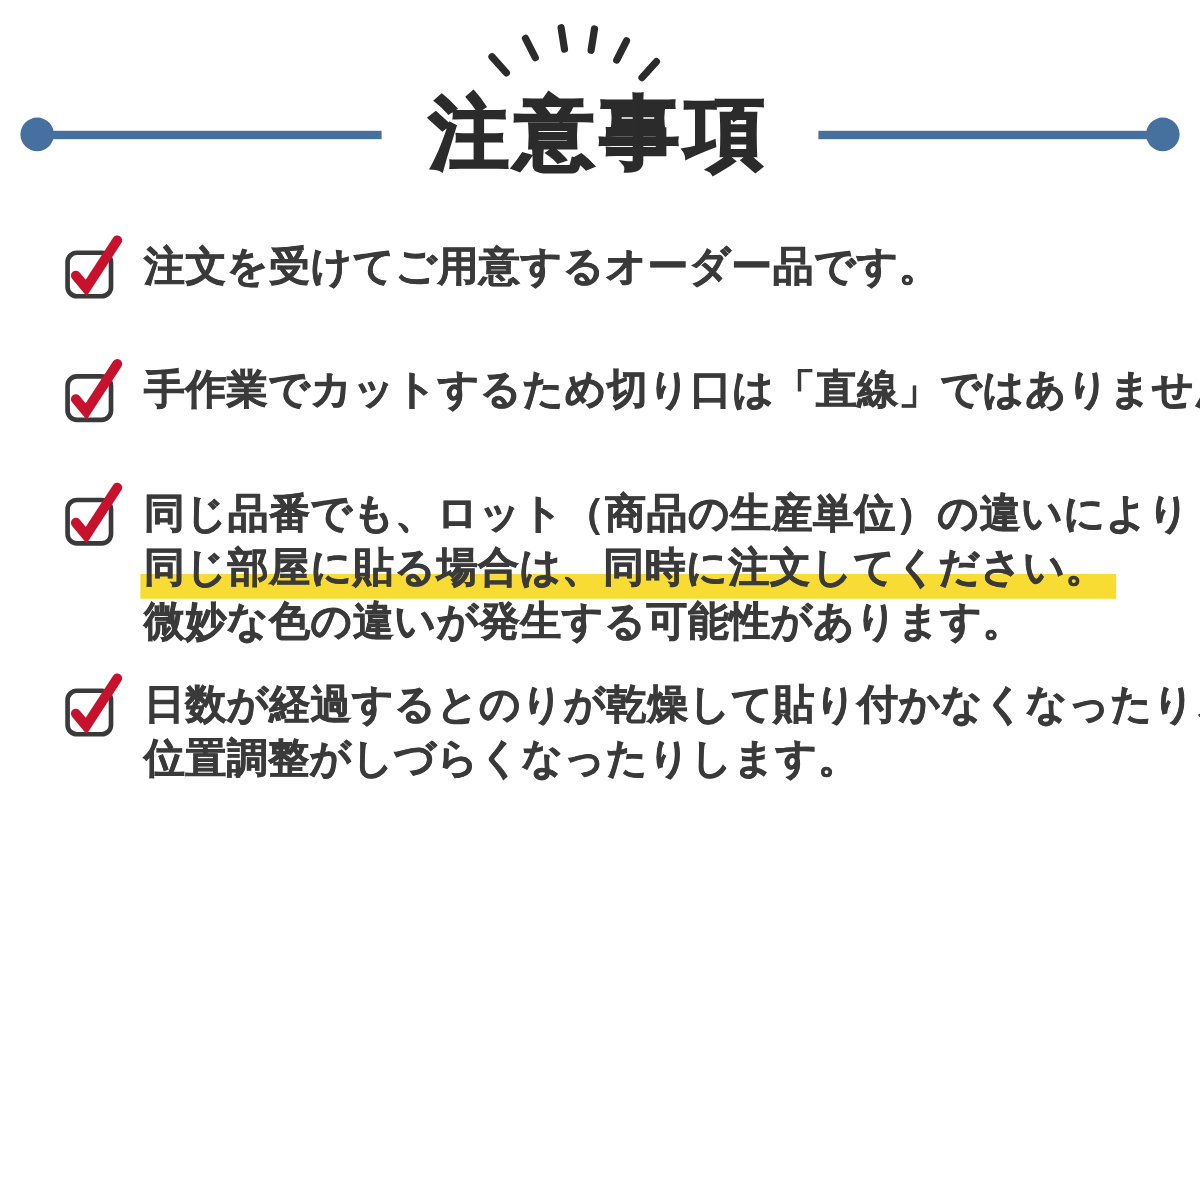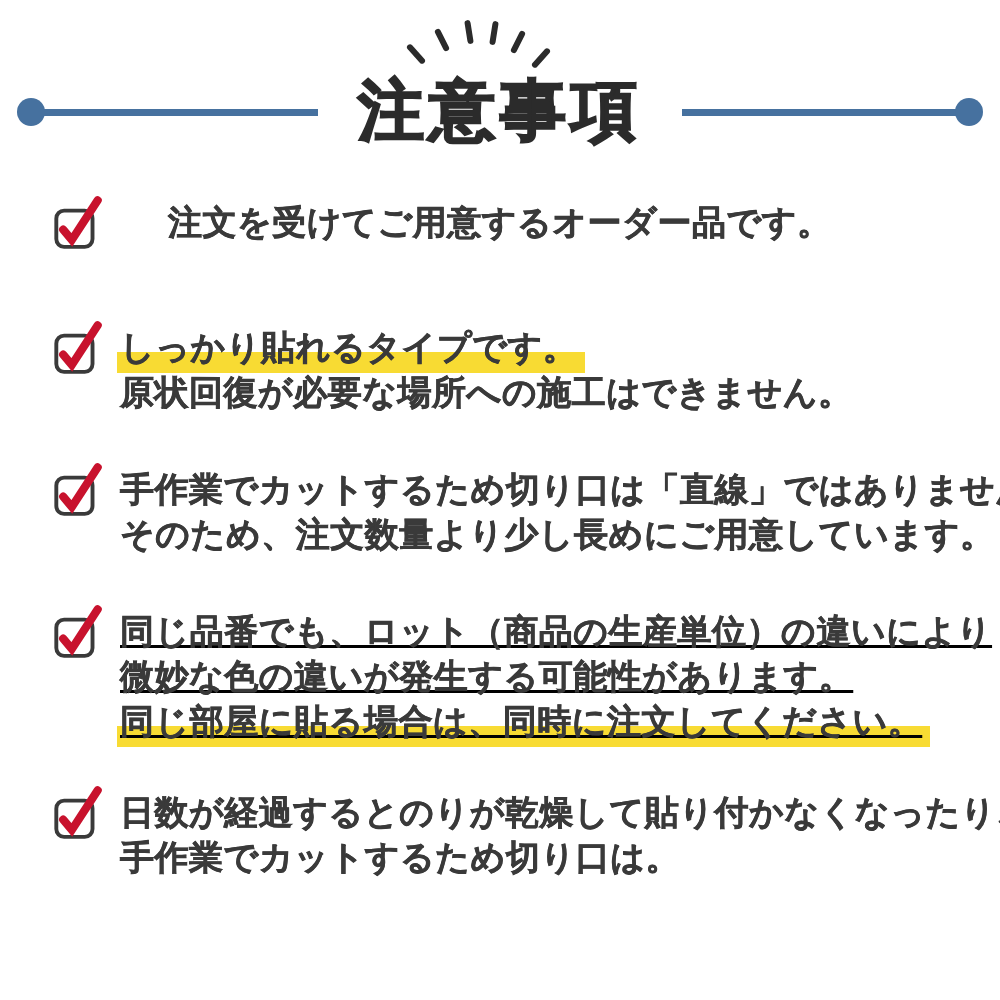--- a/index.html
+++ b/index.html
@@ -44,23 +44,23 @@
     font-size:66px;line-height:1;font-weight:900;
     color:var(--title-color,#2e2e2e);
     letter-spacing:5px;white-space:nowrap;
     -webkit-text-stroke:2.2px var(--title-color,#2e2e2e);
     transform:translateY(-2px);
   }
 
   
   .notice-list{position:absolute;top:200px;left:52px;width:910px;}
   .item{display:flex;align-items:flex-start;}
-  .item.gap-a{margin-bottom:74px;gap:48px;}
+  .item.gap-a{margin-bottom:52px;}
   .item.gap-b{margin-bottom:52px;}
-  .item.gap-c{margin-bottom:46px;text-decoration:underline;}
+  .item.gap-c{margin-bottom:24px;}
   .checkbox-wrap{
     width:50px;height:60px;flex:none;margin-right:18px;margin-top:-9px;
   }
   .checkbox-wrap svg{overflow:visible;display:block;}
   .lines{min-width:0;}
   .line{
     font-size:34px;line-height:45px;font-weight:bold;
     color:var(--text-color,#3a3a3a);
     letter-spacing:0.5px;white-space:nowrap;
     -webkit-text-stroke:0.6px var(--text-color,#3a3a3a);
@@ -99,67 +99,54 @@
         <svg width="50" height="60" viewBox="0 0 58 68">
           <rect x="5" y="22" width="42" height="42" rx="9" fill="none" stroke="#3a3a3a" stroke-width="4.5"></rect>
           <path d="M13 44 L23 56 L53 10" fill="none" stroke="#c8122d" stroke-width="9.5" stroke-linecap="round" stroke-linejoin="miter"></path>
         </svg>
       </span>
       <div class="lines">
         <div class="line"><span>注文を受けてご用意するオーダー品です。</span></div>
       </div>
     </div>
 
-    <div class="item gap-b">
-      <span class="checkbox-wrap">
-        <svg width="50" height="60" viewBox="0 0 58 68">
-          <rect x="5" y="22" width="42" height="42" rx="9" fill="none" stroke="#3a3a3a" stroke-width="4.5"></rect>
-          <path d="M13 44 L23 56 L53 10" fill="none" stroke="#c8122d" stroke-width="9.5" stroke-linecap="round" stroke-linejoin="miter"></path>
-        </svg>
-      </span>
-      <div class="lines">
-        <div class="line"><span class="hl">しっかり貼れるタイプです。</span></div>
-        <div class="line"><span>原状回復が必要な場所への施工はできません。</span></div>
-      </div>
-    </div>
 
     <div class="item gap-b">
       <span class="checkbox-wrap">
         <svg width="50" height="60" viewBox="0 0 58 68">
           <rect x="5" y="22" width="42" height="42" rx="9" fill="none" stroke="#3a3a3a" stroke-width="4.5"></rect>
           <path d="M13 44 L23 56 L53 10" fill="none" stroke="#c8122d" stroke-width="9.5" stroke-linecap="round" stroke-linejoin="miter"></path>
         </svg>
       </span>
       <div class="lines">
         <div class="line"><span>手作業でカットするため切り口は「直線」ではありません。</span></div>
-        <div class="line"><span>そのため、注文数量より少し長めにご用意しています。</span></div>
       </div>
     </div>
 
     <div class="item gap-c">
       <span class="checkbox-wrap">
         <svg width="50" height="60" viewBox="0 0 58 68">
           <rect x="5" y="22" width="42" height="42" rx="9" fill="none" stroke="#3a3a3a" stroke-width="4.5"></rect>
           <path d="M13 44 L23 56 L53 10" fill="none" stroke="#c8122d" stroke-width="9.5" stroke-linecap="round" stroke-linejoin="miter"></path>
         </svg>
       </span>
       <div class="lines">
         <div class="line"><span>同じ品番でも、ロット（商品の生産単位）の違いにより</span></div>
+        <div class="line"><span class="hl">同じ部屋に貼る場合は、同時に注文してください。</span></div>
         <div class="line"><span>微妙な色の違いが発生する可能性があります。</span></div>
-        <div class="line"><span class="hl">同じ部屋に貼る場合は、同時に注文してください。</span></div>
       </div>
     </div>
 
     <div class="item">
       <span class="checkbox-wrap">
         <svg width="50" height="60" viewBox="0 0 58 68">
           <rect x="5" y="22" width="42" height="42" rx="9" fill="none" stroke="#3a3a3a" stroke-width="4.5"></rect>
           <path d="M13 44 L23 56 L53 10" fill="none" stroke="#c8122d" stroke-width="9.5" stroke-linecap="round" stroke-linejoin="miter"></path>
         </svg>
       </span>
       <div class="lines">
         <div class="line"><span>日数が経過するとのりが乾燥して貼り付かなくなったり、</span></div>
-        <div class="line"><span>手作業でカットするため切り口は。</span></div>
+        <div class="line"><span>位置調整がしづらくなったりします。</span></div>
       </div>
     </div>
 
   </div>
 </div>
 
 </body></html>

